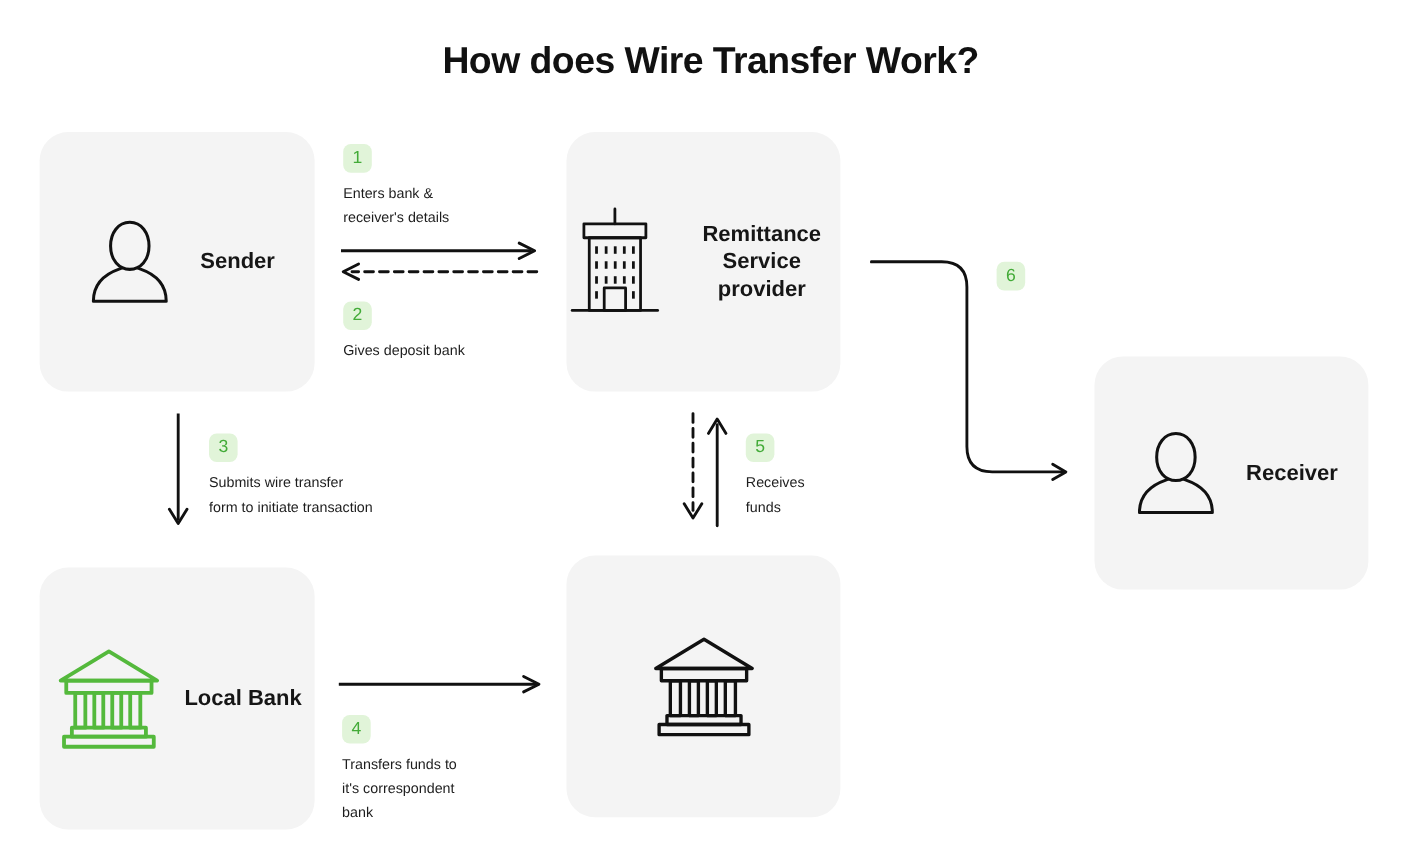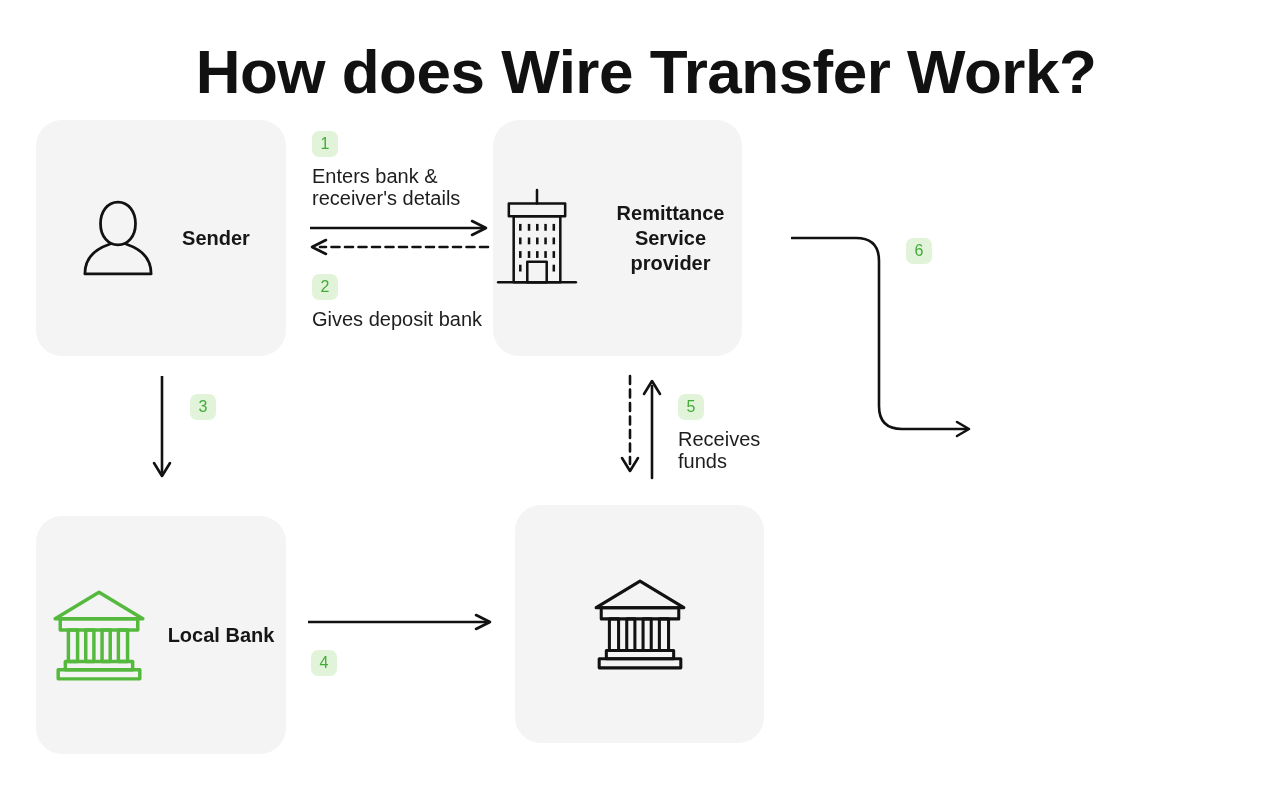--- a/index.html
+++ b/index.html
@@ -9,31 +9,31 @@
     --accent-green:#54b93c;
     --badge-green-text:#43ab38;
     --badge-green-background:#e1f4d9;
   }
   *{margin:0;padding:0;box-sizing:border-box;}
   body{background:var(--background);font-family:"Liberation Sans","DejaVu Sans",sans-serif;}
   .canvas{position:relative;width:1280px;height:788px;background:var(--background);overflow:hidden;}
 
   .title{
     position:absolute;left:12px;right:0;top:36px;
-    text-align:center;font-size:62px;font-weight:700;color:#111;
+    text-align:center;font-size:34px;font-weight:700;color:#111;
     letter-spacing:-0.5px;
   }
 
   .node{
     position:absolute;background:var(--card-background);border-radius:26px;
     display:flex;flex-direction:row;align-items:center;justify-content:center;
     gap:18px;
   }
   .node-sender{left:36px;top:120px;width:250px;height:236px;}
-  .node-remittance{left:493px;top:120px;width:249px;height:236px;}
+  .node-remittance{left:515px;top:120px;width:249px;height:236px;}
   .node-receiver{left:995px;top:324px;width:249px;height:212px;}
   .node-local{left:36px;top:516px;width:250px;height:238px;}
   .node-correspondent{left:515px;top:505px;width:249px;height:238px;}
 
   .node-label{
     font-size:20px;font-weight:700;color:#161616;text-align:center;
     line-height:25px;white-space:pre-line;
   }
 
   .icon svg{display:block;}
@@ -46,21 +46,21 @@
   .step-5{left:678px;top:394px;}
   .step-6{left:906px;top:238px;}
 
   .badge{
     width:26px;height:26px;border-radius:7px;
     background:var(--badge-green-background);color:var(--badge-green-text);
     display:flex;align-items:center;justify-content:center;
     font-size:16px;margin-bottom:8px;
   }
   .step-text{
-    font-size:20px;line-height:22px;color:#1d1d1d;white-space:pre-line;
+    font-size:13px;line-height:22px;color:#1d1d1d;white-space:pre-line;
   }
 
   .arrow{position:absolute;}
   .arr-1{left:310px;top:219px;}
   .arr-2{left:310px;top:238px;}
   .arr-3{left:150px;top:376px;}
   .arr-4{left:308px;top:613px;}
   .arr-5{left:616px;top:374px;}
   .arr-6{left:791px;top:228px;}
 
@@ -110,20 +110,29 @@
             <rect x="61" y="66" width="2.6" height="7"></rect>
           <rect x="26.5" y="80" width="2.6" height="7"></rect>
             <rect x="61" y="80" width="2.6" height="7"></rect>
         </g>
       </svg>
     </span>
     <div class="node-label">Remittance
 Service provider</div>
   </div>
 
+  <div class="node node-receiver">
+    <span class="icon">
+      <svg width="92" height="92" viewBox="0 0 100 100">
+        <path class="stroke" style="stroke-width:3" d="M14,89 C14,70 27,61.5 40,57 C44,55.5 46,54.5 46,51.5 L54,51.5 C54,54.5 56,55.5 60,57 C73,61.5 86,70 86,89 Z"></path>
+        <path d="M50,11 C61.5,11 69,21.5 69,34.5 C69,48.5 60.5,57.5 50,57.5 C39.5,57.5 31,48.5 31,34.5 C31,21.5 38.5,11 50,11 Z" fill="var(--card-background)" stroke="#111" stroke-width="3"></path>
+      </svg>
+    </span>
+    <div class="node-label">Receiver</div>
+  </div>
 
   <div class="node node-local">
     <span class="icon">
       <svg width="102" height="92" viewBox="0 0 100 90">
         <g fill="none" stroke="var(--accent-green)" stroke-width="3.4" stroke-linejoin="round">
           <path d="M50,3 L93,29 L7,29 Z"></path>
           <rect x="12" y="29" width="76" height="11"></rect>
           <rect x="20" y="40" width="9" height="31"></rect>
           <rect x="37" y="40" width="8" height="31"></rect>
           <rect x="53" y="40" width="8" height="31"></rect>
@@ -191,24 +200,29 @@
 receiver's details</div>
   </div>
 
   <div class="step step-2">
     <div class="badge">2</div>
     <div class="step-text">Gives deposit bank</div>
   </div>
 
   <div class="step step-3">
     <div class="badge">3</div>
+    <div class="step-text">Submits wire transfer
+form to initiate transaction</div>
   </div>
 
   <div class="step step-4">
     <div class="badge">4</div>
+    <div class="step-text">Transfers funds to
+it's correspondent
+bank</div>
   </div>
 
   <div class="step step-5">
     <div class="badge">5</div>
     <div class="step-text">Receives
 funds</div>
   </div>
 
   <div class="step step-6">
     <div class="badge">6</div>

